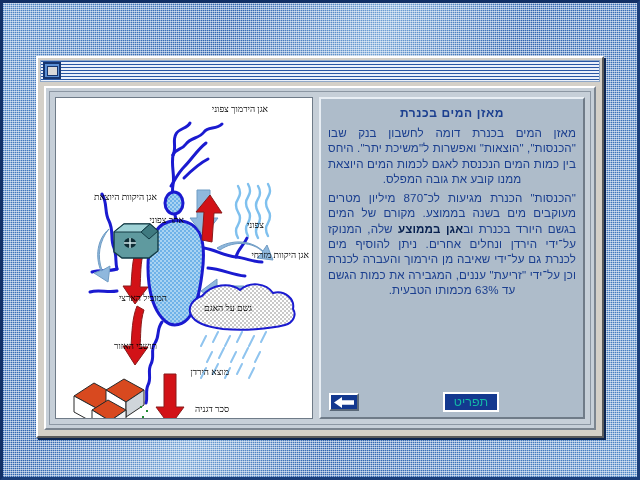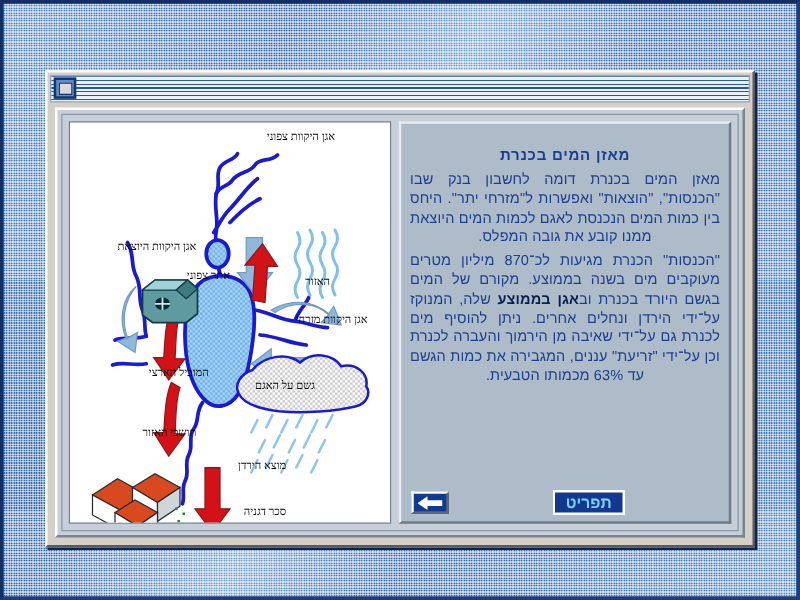--- a/index.html
+++ b/index.html
@@ -70,21 +70,21 @@
   #mapPane svg{position:absolute;left:0;top:0;}
   .mlbl{
     position:absolute;direction:rtl;white-space:nowrap;
     font-family:"Liberation Serif","DejaVu Serif",serif;
     font-size:9px;color:#000;line-height:10px;
   }
   
   #txtPane{
     position:relative;flex:1;background:#aebcca;
     border:2px solid #e8eef4;border-right-color:#6f7b88;border-bottom-color:#6f7b88;
-    box-sizing:border-box;padding:16px 7px 0 7px;
+    box-sizing:border-box;padding:5px 7px 0 7px;
     direction:rtl;
   }
   #txtTitle{
     color:#1b3f8f;font-weight:bold;font-size:12px;
     text-align:center;margin:2px 0 5px 0;letter-spacing:.6px;
   }
   #txtBody{
     color:#1b3f8f;font-size:11.6px;line-height:15.3px;
     text-align:justify;text-align-last:center;letter-spacing:.1px;
   }
@@ -93,22 +93,22 @@
   #btnRow{
     position:absolute;left:0;right:0;bottom:4px;height:22px;
     display:flex;align-items:center;direction:ltr;
   }
   #backBtn{
     margin-left:8px;width:30px;height:18px;background:#13388f;
     border:2px solid #ffffff;border-right-color:#5a6878;border-bottom-color:#5a6878;
     box-sizing:border-box;display:flex;align-items:center;justify-content:center;cursor:pointer;
   }
   #menuBtn{
-    margin:0 auto;padding:1px 9px;background:#13388f;color:#7dd3fc;
-    font-size:12.5px;font-weight:bold;direction:rtl;
+    margin:0 auto;padding:1px 9px;background:#13388f;color:#14b8a6;
+    font-size:12.5px;font-weight:normal;direction:rtl;
     border:2px solid #ffffff;box-sizing:border-box;cursor:pointer;line-height:14px;
   }
 </style>
 </head>
 <body>
 
 <div id="desktop">
 
   <div id="window">
 
@@ -242,36 +242,36 @@
                 <rect x="54" y="54" width="2" height="2"></rect>
                   <rect x="62" y="50" width="2" height="2"></rect>
                 <rect x="68" y="46" width="2" height="2"></rect>
                   <rect x="72" y="40" width="2" height="2"></rect>
                 <rect x="76" y="34" width="2" height="2"></rect>
                   <rect x="70" y="30" width="2" height="2"></rect>
               </g>
             </g>
           </svg>
 
-          <div class="mlbl" style="right:44px;top:6px;">אגן היקוות צפוני</div>
+          <div class="mlbl" style="right:44px;top:6px;">אגן הירמוך צפוני</div>
           <div class="mlbl" style="right:155px;top:94px;">אגן היקוות היוצאת</div>
-          <div class="mlbl" style="right:18px;top:152px;text-align:center;">אגן היקוות מזרחי</div>
+          <div class="mlbl" style="right:3px;top:152px;text-align:center;">אגן היקוות מזרחי</div>
           <div class="mlbl" style="right:128px;top:117px;">אתר צפוני</div>
-          <div class="mlbl" style="right:48px;top:122px;">האזור</div>
+          <div class="mlbl" style="right:48px;top:122px;">צפוני</div>
           <div class="mlbl" style="right:145px;top:195px;">המוביל הארצי</div>
           <div class="mlbl" style="right:155px;top:243px;">תושבי האזור</div>
           <div class="mlbl" style="right:60px;top:205px;margin-left:38px;">גשם על האגם</div>
           <div class="mlbl" style="right:83px;top:258px;margin-top:48px;">סכר דגניה</div>
           <div class="mlbl" style="right:83px;top:269px;">מוצא הירדן</div>
         </div>
 
         <div id="txtPane">
           <div id="txtTitle">מאזן המים בכנרת</div>
           <div id="txtBody">
-            <p>מאזן המים בכנרת דומה לחשבון בנק שבו "הכנסות", "הוצאות" ואפשרות ל"מזרחי יתר". היחס בין כמות המים הנכנסת לאגם לכמות המים היוצאת ממנו קובע את גובה המפלס.</p>
+            <p>מאזן המים בכנרת דומה לחשבון בנק שבו "הכנסות", "הוצאות" ואפשרות ל"משיכת יתר". היחס בין כמות המים הנכנסת לאגם לכמות המים היוצאת ממנו קובע את גובה המפלס.</p>
             <p><span>"הכנסות" הכנרת מגיעות לכ־870 מיליון מטרים מעוקבים מים בשנה בממוצע. מקורם של המים בגשם היורד בכנרת וב</span><b>אגן בממוצע</b><span> שלה, המנוקז על־ידי הירדן ונחלים אחרים. ניתן להוסיף מים לכנרת גם על־ידי שאיבה מן הירמוך והעברה לכנרת וכן על־ידי "זריעת" עננים, המגבירה את כמות הגשם עד 63% מכמותו הטבעית.</span></p>
           </div>
 
           <div id="btnRow">
             <div id="backBtn">
               <svg width="20" height="11" viewBox="0 0 20 11">
                 <path d="M8 0 L0 5.5 L8 11 L8 7.8 L20 7.8 L20 3.2 L8 3.2 Z" fill="#ffffff"></path>
               </svg>
             </div>
             <div id="menuBtn">תפריט</div>

